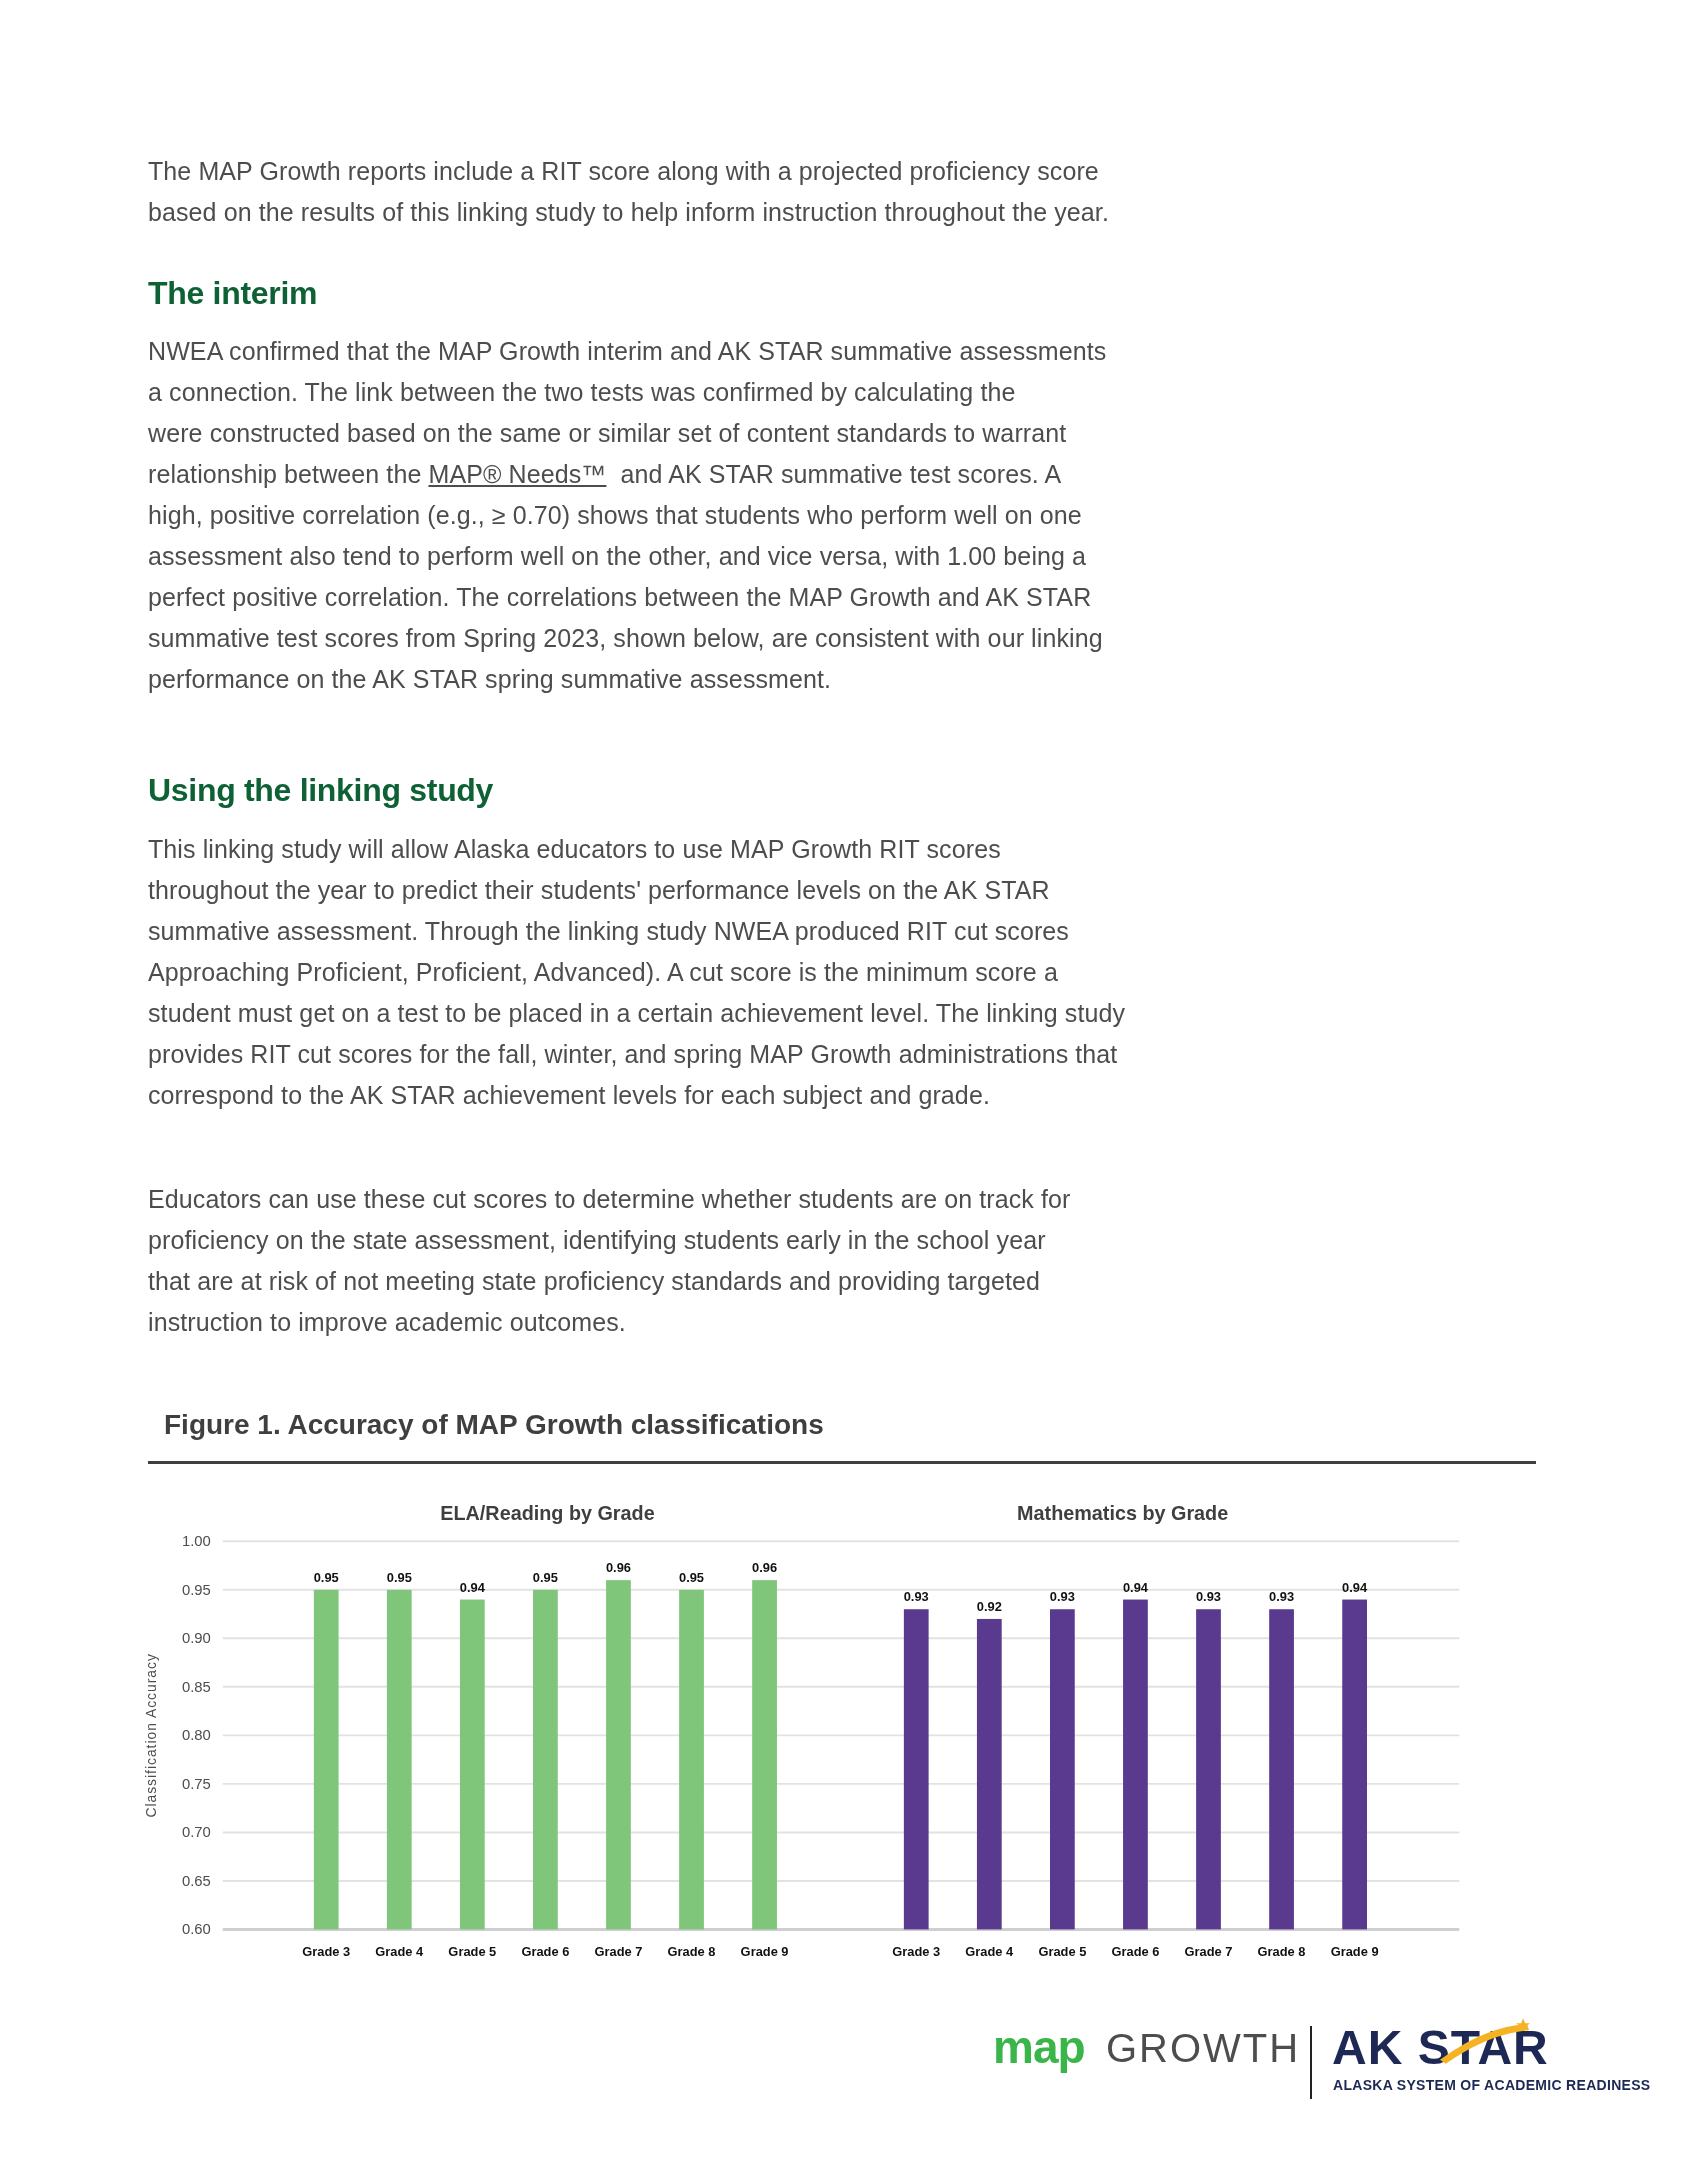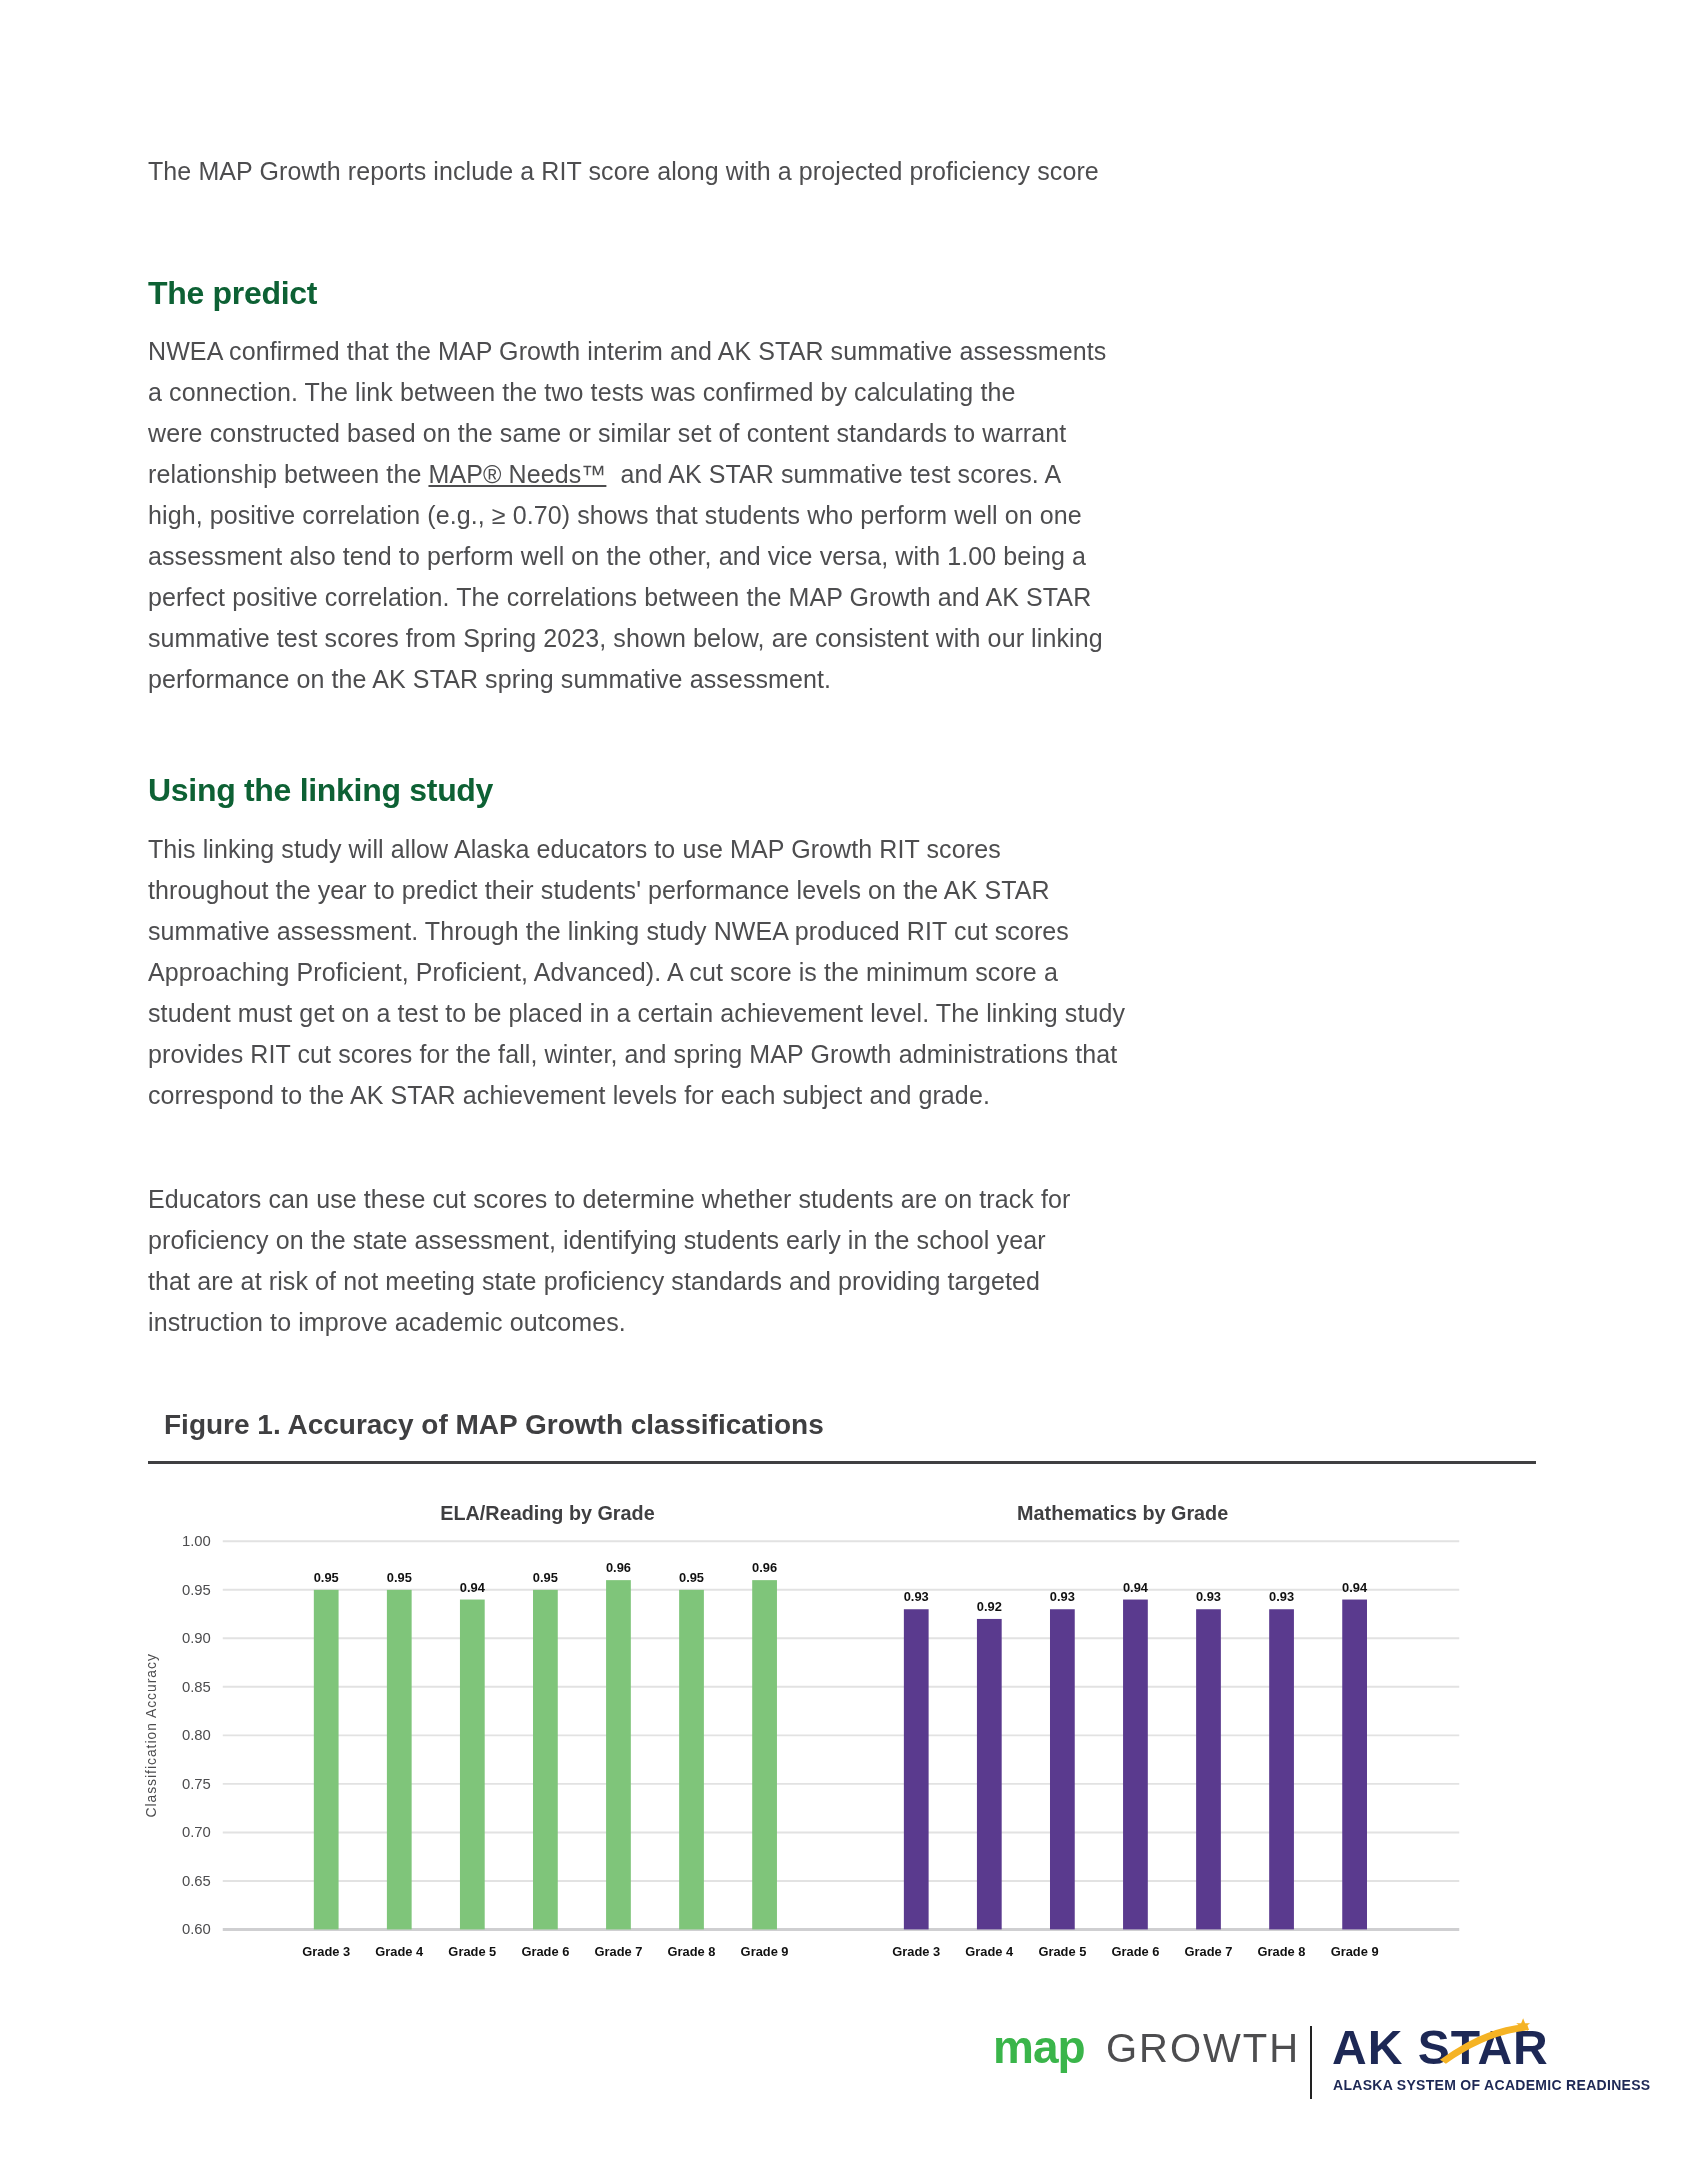--- a/index.html
+++ b/index.html
@@ -17,23 +17,24 @@
   .logo-divider { position: absolute; left: 1310px; top: 2026px; width: 2px; height: 73px; background: #222; }
   .logo-akstar { position: absolute; left: 1332px; top: 2020px; font-size: 48px; font-weight: 900; color: #1d2855; letter-spacing: 1px; }
   .logo-tag { position: absolute; left: 1333px; top: 2077px; font-size: 14px; font-weight: bold; color: #1d2855; letter-spacing: 0.3px; white-space: nowrap; }
   .swoosh { position: absolute; left: 1436px; top: 2016px; }
 </style>
 </head>
 <body>
 
 <div class="para" style="top:151px;">
   <span class="line">The MAP Growth reports include a RIT score along with a projected proficiency score</span>
+  <span class="line">based on the results of this linking study to help inform instruction throughout the year.</span>
 </div>
 
-<h2 class="heading" style="top:275px;">The predict</h2>
+<h2 class="heading" style="top:275px;">The interim</h2>
 <div class="para" style="top:331px;">
   <span class="line">NWEA confirmed that the MAP Growth interim and AK STAR summative assessments</span>
   <span class="line">a connection. The link between the two tests was confirmed by calculating the</span>
   <span class="line">were constructed based on the same or similar set of content standards to warrant</span>
   <span class="line"><span>relationship between the </span><span class="link">MAP® Needs™</span><span style="white-space:pre;">  and AK STAR summative test scores. A</span></span>
   <span class="line">high, positive correlation (e.g., ≥ 0.70) shows that students who perform well on one</span>
   <span class="line">assessment also tend to perform well on the other, and vice versa, with 1.00 being a</span>
   <span class="line">perfect positive correlation. The correlations between the MAP Growth and AK STAR</span>
   <span class="line">summative test scores from Spring 2023, shown below, are consistent with our linking</span>
   <span class="line">performance on the AK STAR spring summative assessment.</span>

